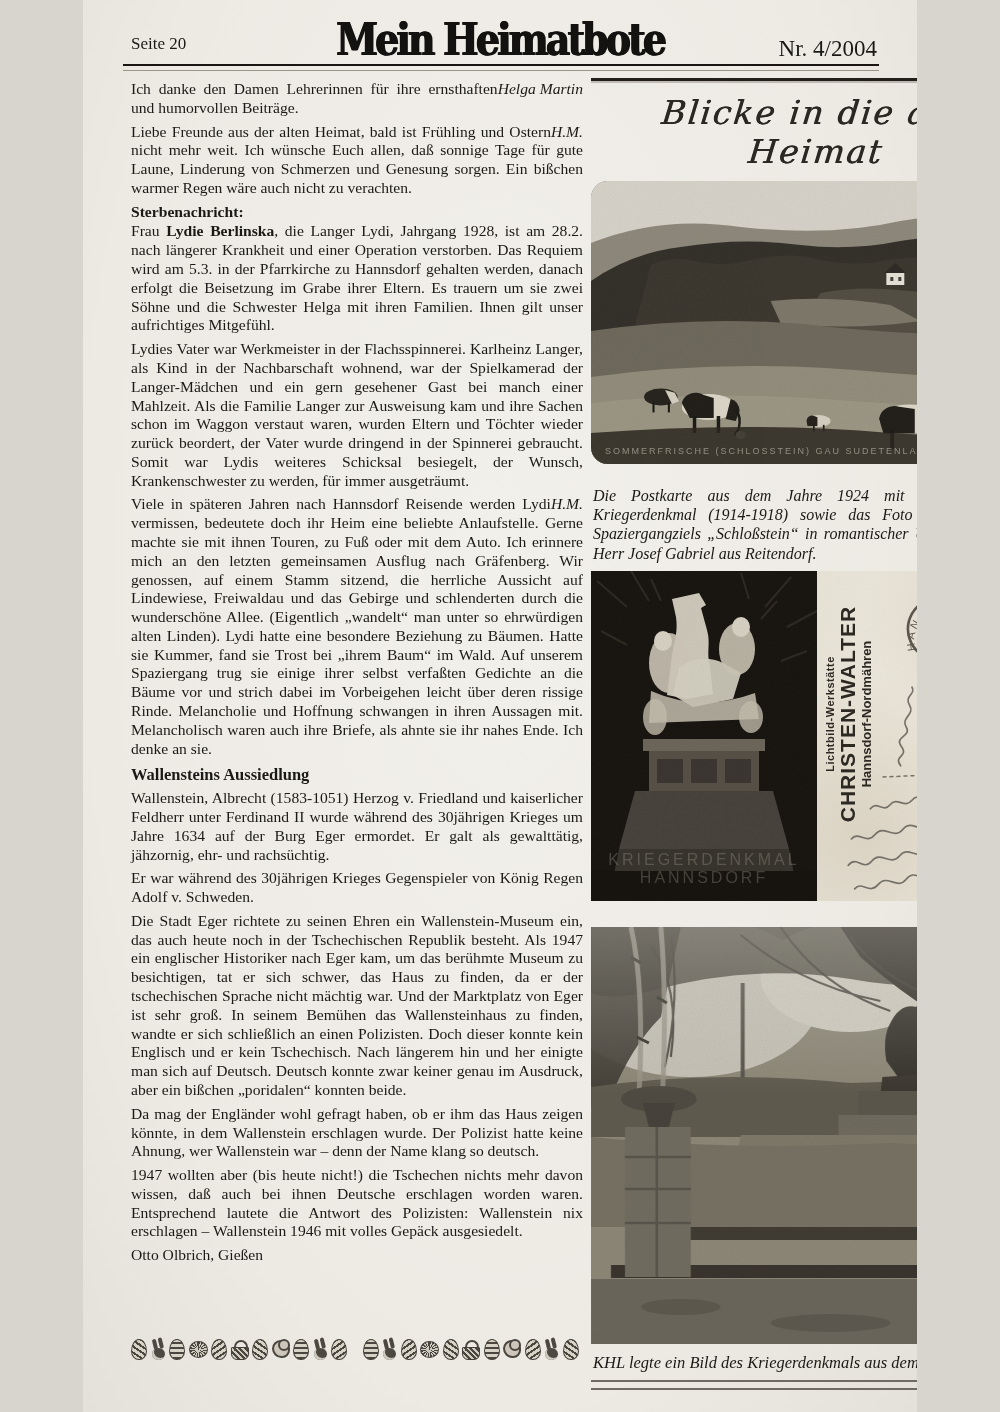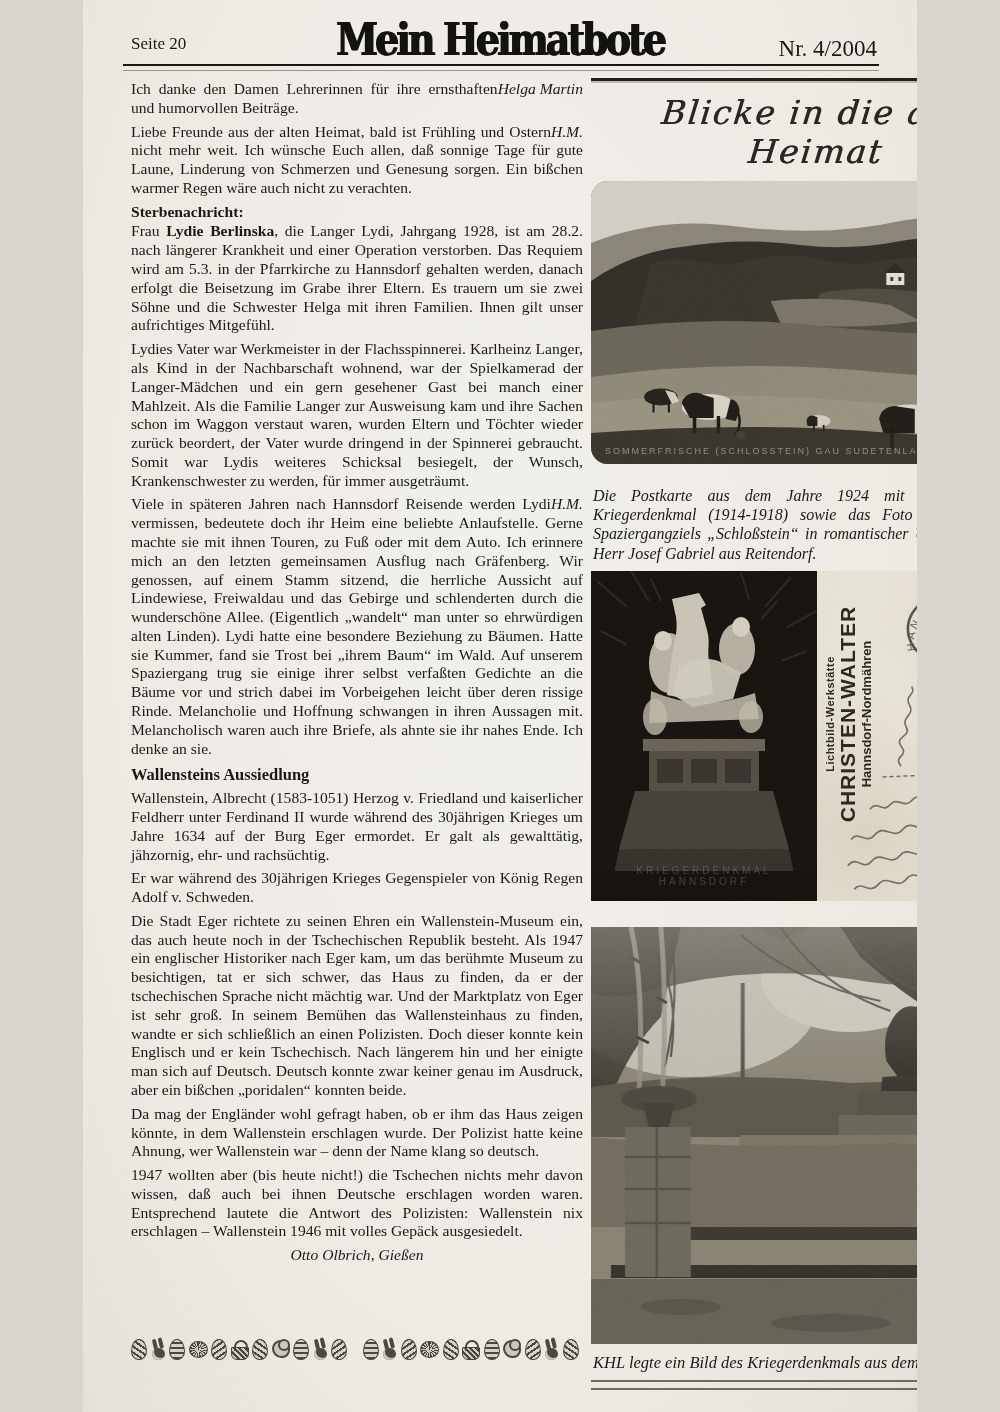--- a/index.html
+++ b/index.html
@@ -15,21 +15,21 @@
         color:#141210;transform:scale(.92,1.08);text-shadow:1px 0 0 #141210, -0.5px 0 0 #141210;}
   .hdr-rule{position:absolute;left:40px;right:38px;top:64px;height:4px;
         border-top:2px solid #181512;border-bottom:1px solid #9b968c;}
   
   .lcol{position:absolute;left:48px;top:80px;width:452px;font-size:15.6px;line-height:1.205;
         text-align:justify;hyphens:auto;}
   .lcol p{margin:0 0 5px 0;}
   .sig{float:right;font-style:italic;}
   .sec-head{font-weight:bold;margin:2px 0 1px 0;}
   .sec-head.center{margin:7px 0 4px 0;font-size:16.5px;}
-  .sign-line{text-align:center;font-style:italic;margin-top:2px;}
+  .sign-line{text-align:left;margin-top:2px;}
   
   .dingbats{position:absolute;left:48px;top:1338px;width:460px;display:flex;align-items:flex-end;gap:3.5px;}
   .db{display:inline-block;position:relative;}
   .db:nth-child(12){margin-left:12px;}
   .easter-egg{width:14px;height:19px;border:1px solid #45403a;border-radius:50% 50% 50% 50%/60% 60% 42% 42%;
         background:repeating-linear-gradient(35deg,#4a453e 0 2px,#d8d3c7 2px 5px);}
   .easter-egg.v1{background:repeating-linear-gradient(-35deg,#4a453e 0 2px,#d8d3c7 2px 5px);}
   .easter-egg.v2{background:repeating-linear-gradient(0deg,#4a453e 0 2px,#d8d3c7 2px 5px),
         repeating-linear-gradient(90deg,#4a453e00 0 3px,#4a453e55 3px 4px);}
   .bunny{width:15px;height:21px;}
@@ -58,21 +58,21 @@
   .ph-overlay1{position:absolute;left:14px;bottom:8px;font-family:"Liberation Sans",sans-serif;
         font-size:9px;letter-spacing:2px;color:rgba(216,210,194,.55);white-space:nowrap;}
   .caption{margin:22px 2px 8px;font-style:italic;font-size:16px;line-height:1.2;text-align:justify;}
   #photo2{height:330px;margin-top:6px;display:flex;}
   .p2l{position:relative;width:226px;height:330px;flex:none;}
   .p2r{position:relative;flex:1;height:330px;background:
         radial-gradient(circle at 80% 15%, #ded8ca 0%, transparent 40%),
         radial-gradient(circle at 20% 80%, #ddd6c6 0%, transparent 50%),
         linear-gradient(100deg,#e9e4d8,#efeadf 60%,#e6e0d2);}
   .monu-overlay{position:absolute;left:0;right:0;bottom:14px;text-align:center;
-        font-family:"Liberation Sans",sans-serif;font-size:10px;letter-spacing:3px;
+        font-family:"Liberation Sans",sans-serif;font-size:16px;letter-spacing:3px;
         color:rgba(190,183,166,.28);}
   .studio{position:absolute;left:-88px;top:108px;width:260px;height:70px;transform:rotate(-90deg);
         text-align:center;color:#2c2822;font-family:"Liberation Sans",sans-serif;line-height:1.12;}
   .studio .s1{font-size:11px;font-weight:bold;letter-spacing:.5px;}
   .studio .s2{font-size:21px;font-weight:bold;letter-spacing:1px;}
   .studio .s3{font-size:13px;font-weight:bold;}
   .postmark{position:absolute;left:82px;top:18px;transform:rotate(-16deg);opacity:.8;}
   .hand{position:absolute;inset:0;}
   #photo3{height:417px;margin-top:26px;}
   .caption3{margin:9px 2px 7px;font-style:italic;font-size:16.5px;}

